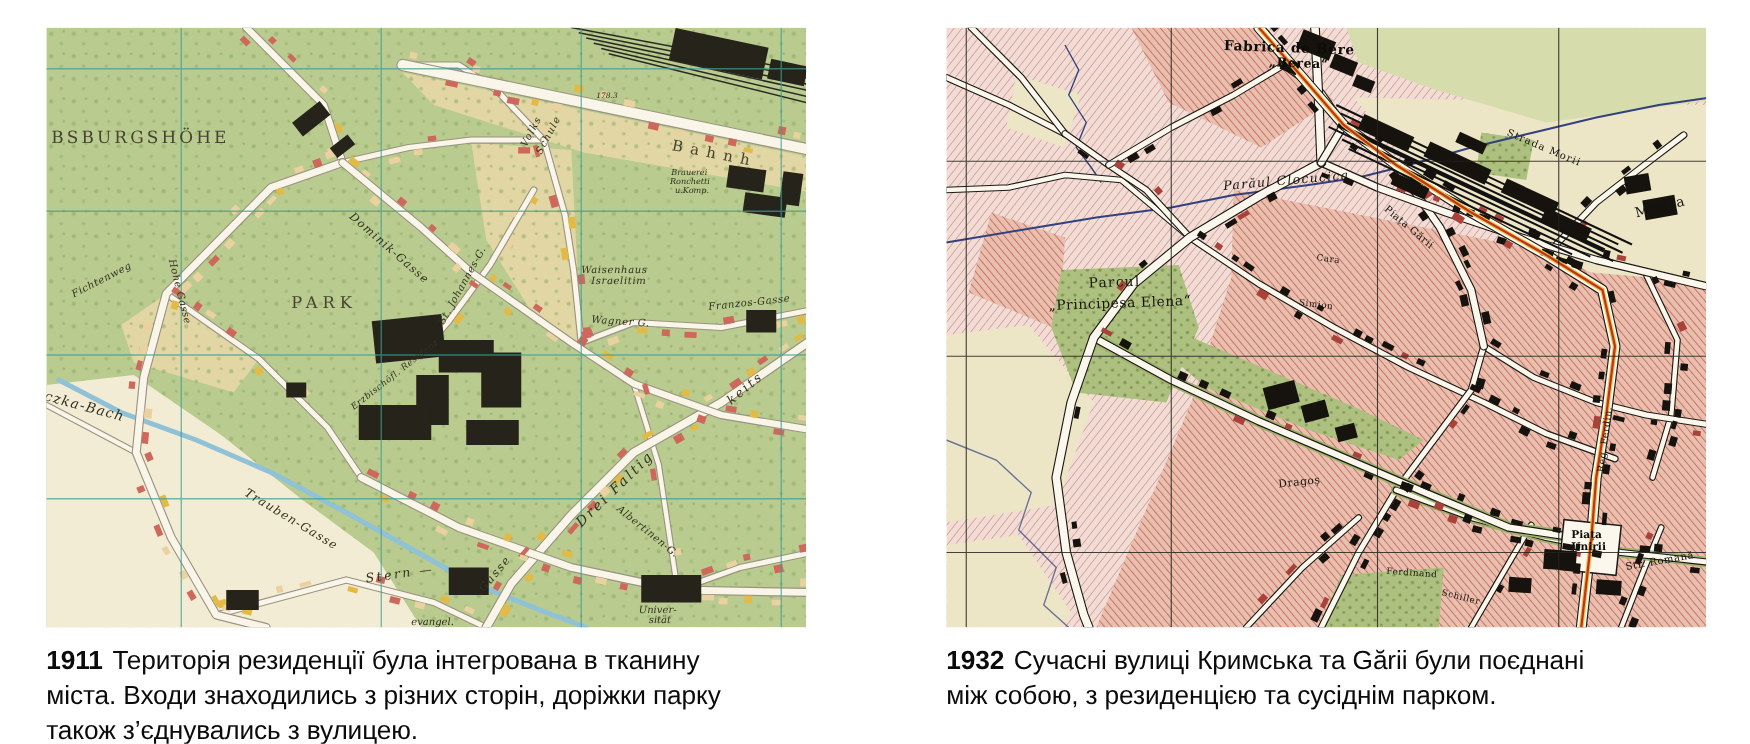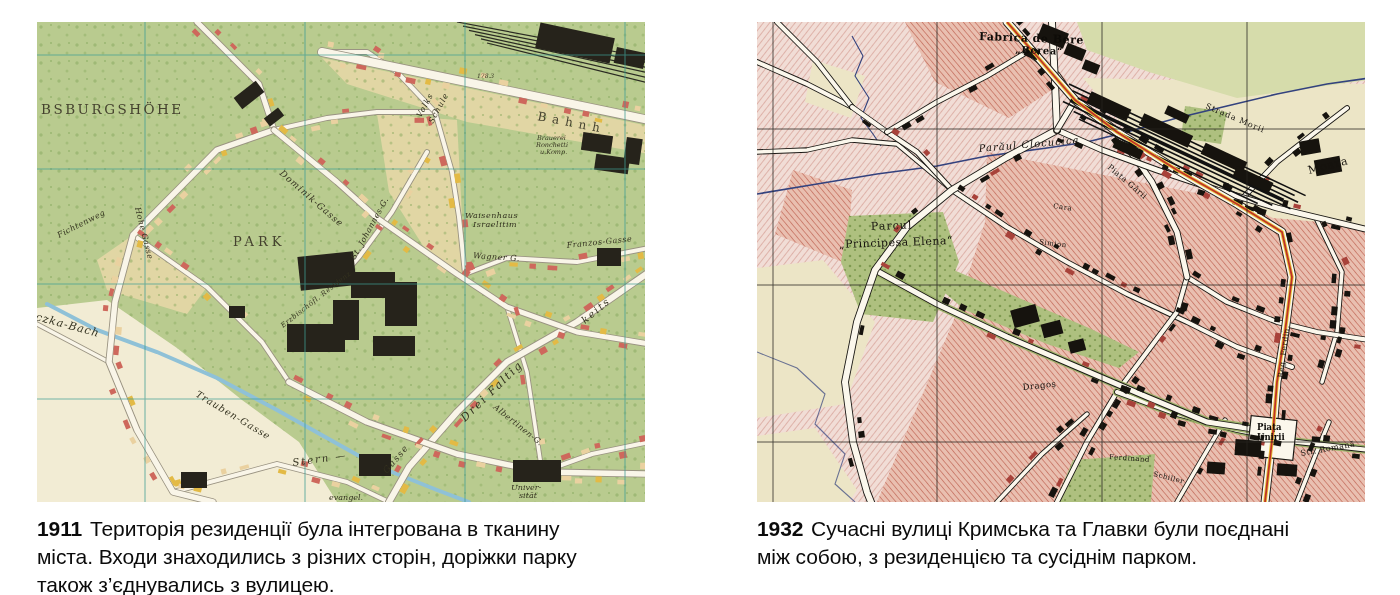--- a/index.html
+++ b/index.html
@@ -619,17 +619,17 @@
             <text x="500" y="418" font-size="8.5" letter-spacing="0" transform="rotate(0 500 418)" class="rb">Unirii</text>
             <text x="526" y="356" font-size="7.5" letter-spacing="0.5" transform="rotate(-83 526 356)" class="rs">Reg. Ferdin.</text>
             <text x="544" y="434" font-size="8" letter-spacing="0.5" transform="rotate(-10 544 434)" class="rs">Str. Romană</text>
             <text x="352" y="437" font-size="7" letter-spacing="0.5" transform="rotate(4 352 437)" class="rs">Ferdinand</text>
             <text x="396" y="454" font-size="7" letter-spacing="0.5" transform="rotate(14 396 454)" class="rs">Schiller</text>
             <text x="282" y="222" font-size="7" letter-spacing="0.5" transform="rotate(7 282 222)" class="rs">Simion</text>
             <text x="296" y="186" font-size="7" letter-spacing="0.5" transform="rotate(8 296 186)" class="rs">Cara</text>
           </g>
         </svg>
     </div>
-    <figcaption><span class="yr">1932</span> <span class="cap-text">Сучасні вулиці Кримська та Главки були поєднані
+    <figcaption><span class="yr">1932</span> <span class="cap-text">Сучасні вулиці Кримська та Gării були поєднані
 між собою, з резиденцією та сусіднім парком.</span></figcaption>
   </figure>
 
 </main>
 
 </body></html>

